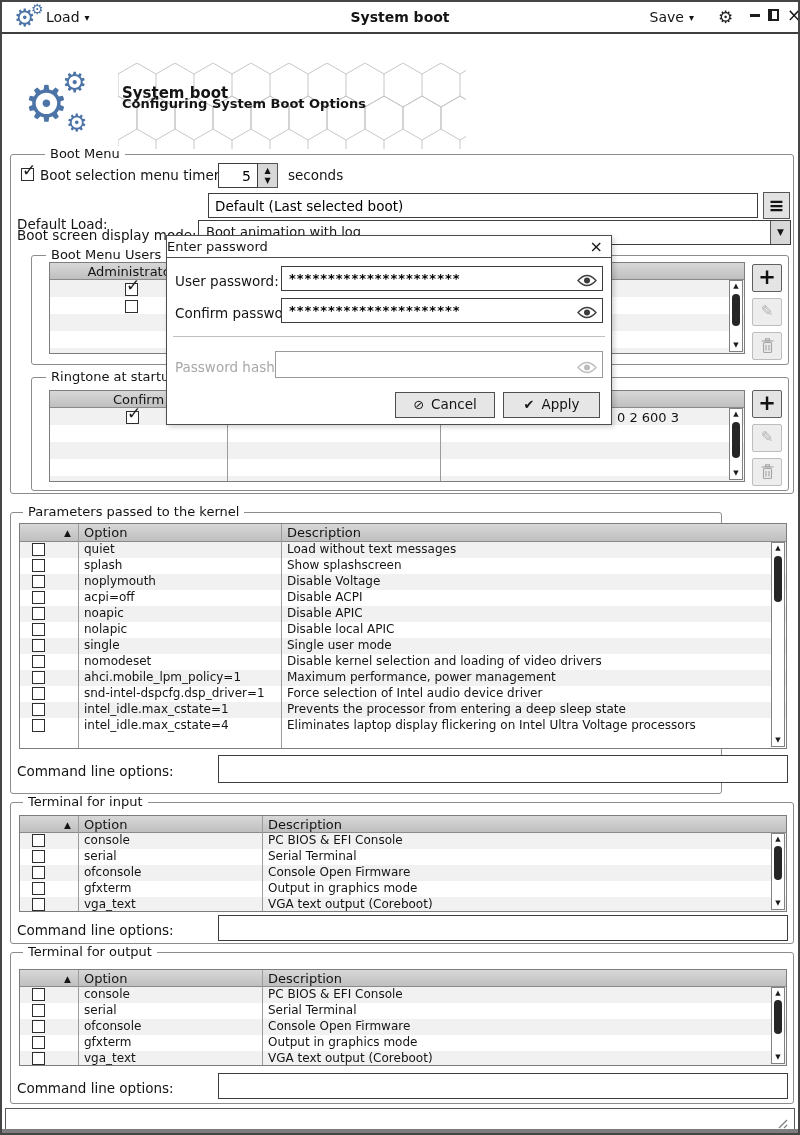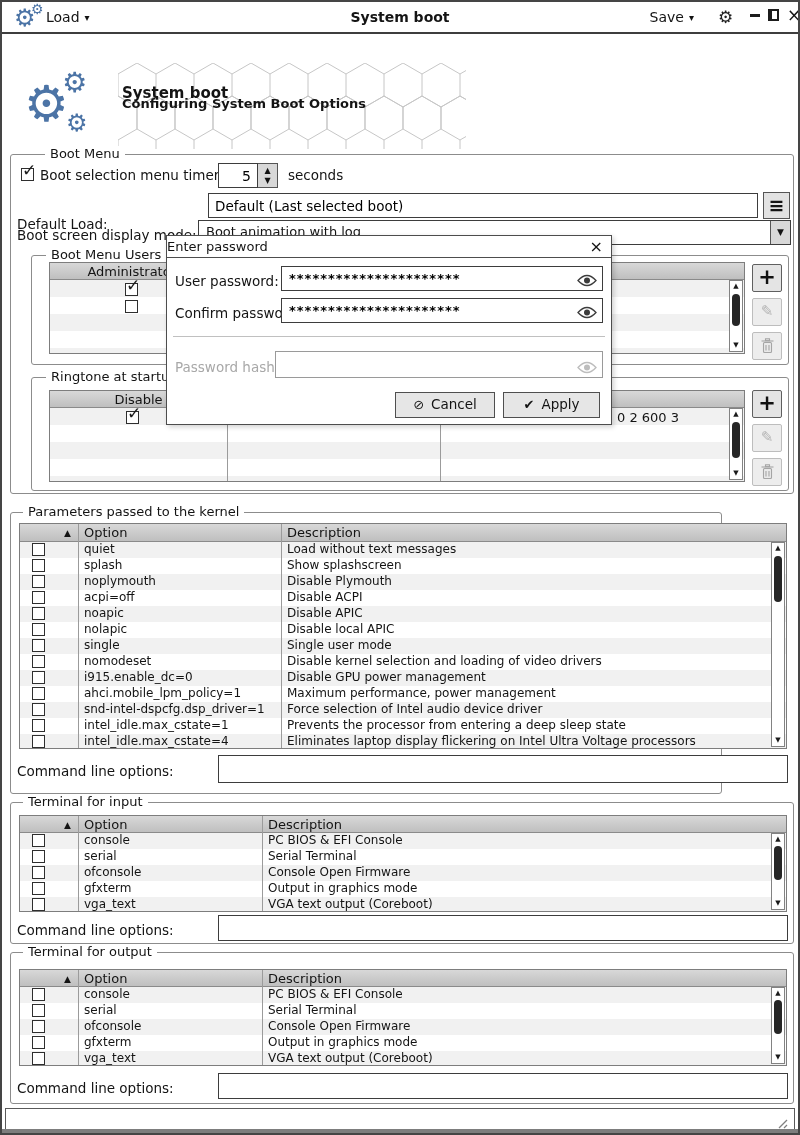--- a/index.html
+++ b/index.html
@@ -170,21 +170,21 @@
               <rect x="4.5" y="0.8" width="4" height="1.8"></rect>
             </g>
           </svg>
       </span>
     </div>
 
     <div class="grp" style="left:20px;top:222px;width:758px;height:114px;">
       <span class="leg" style="left:14px;">Ringtone at startup</span>
       <div class="tbl" style="left:17px;top:12px;width:696px;height:92px;">
         <div class="thead" style="height:17px;">
-          <span class="a" style="left:0;top:1px;width:177px;text-align:center;">Disable</span>
+          <span class="a" style="left:0;top:1px;width:177px;text-align:center;">Confirm</span>
         </div>
         <div class="tbody" style="top:17px;bottom:0;background:repeating-linear-gradient(#f1f1f1 0 17px,#fff 17px 34px);"></div>
         <span class="vline" style="left:177px;top:17px;"></span>
         <span class="vline" style="left:390px;top:17px;"></span>
         <span class="cb checked" style="left:76px;top:20px;"></span>
         <span class="a" style="left:567px;top:19px;font-size:13px;">0 2 600 3</span>
         <span class="sb" style="right:1px;top:17px;bottom:1px;">
           <span class="sb-ar" style="top:0;">▲</span>
           <span class="sb-th" style="top:13px;height:36px;"></span>
           <span class="sb-ar" style="bottom:0;">▼</span>
@@ -221,21 +221,21 @@
             <span class="celldesc" style="left:267px;">Load without text messages</span>
           </div>
         <div class="trow">
             <span class="cb" style="left:12px;top:1px;"></span>
             <span class="cellopt">splash</span>
             <span class="celldesc" style="left:267px;">Show splashscreen</span>
           </div>
         <div class="trow">
             <span class="cb" style="left:12px;top:1px;"></span>
             <span class="cellopt">noplymouth</span>
-            <span class="celldesc" style="left:267px;">Disable Plymouth</span>
+            <span class="celldesc" style="left:267px;">Disable Voltage</span>
           </div>
         <div class="trow">
             <span class="cb" style="left:12px;top:1px;"></span>
             <span class="cellopt">acpi=off</span>
             <span class="celldesc" style="left:267px;">Disable ACPI</span>
           </div>
         <div class="trow">
             <span class="cb" style="left:12px;top:1px;"></span>
             <span class="cellopt">noapic</span>
             <span class="celldesc" style="left:267px;">Disable APIC</span>
@@ -247,25 +247,20 @@
           </div>
         <div class="trow">
             <span class="cb" style="left:12px;top:1px;"></span>
             <span class="cellopt">single</span>
             <span class="celldesc" style="left:267px;">Single user mode</span>
           </div>
         <div class="trow">
             <span class="cb" style="left:12px;top:1px;"></span>
             <span class="cellopt">nomodeset</span>
             <span class="celldesc" style="left:267px;">Disable kernel selection and loading of video drivers</span>
-          </div>
-        <div class="trow">
-            <span class="cb" style="left:12px;top:1px;"></span>
-            <span class="cellopt">i915.enable_dc=0</span>
-            <span class="celldesc" style="left:267px;">Disable GPU power management</span>
           </div>
         <div class="trow">
             <span class="cb" style="left:12px;top:1px;"></span>
             <span class="cellopt">ahci.mobile_lpm_policy=1</span>
             <span class="celldesc" style="left:267px;">Maximum performance, power management</span>
           </div>
         <div class="trow">
             <span class="cb" style="left:12px;top:1px;"></span>
             <span class="cellopt">snd-intel-dspcfg.dsp_driver=1</span>
             <span class="celldesc" style="left:267px;">Force selection of Intel audio device driver</span>

